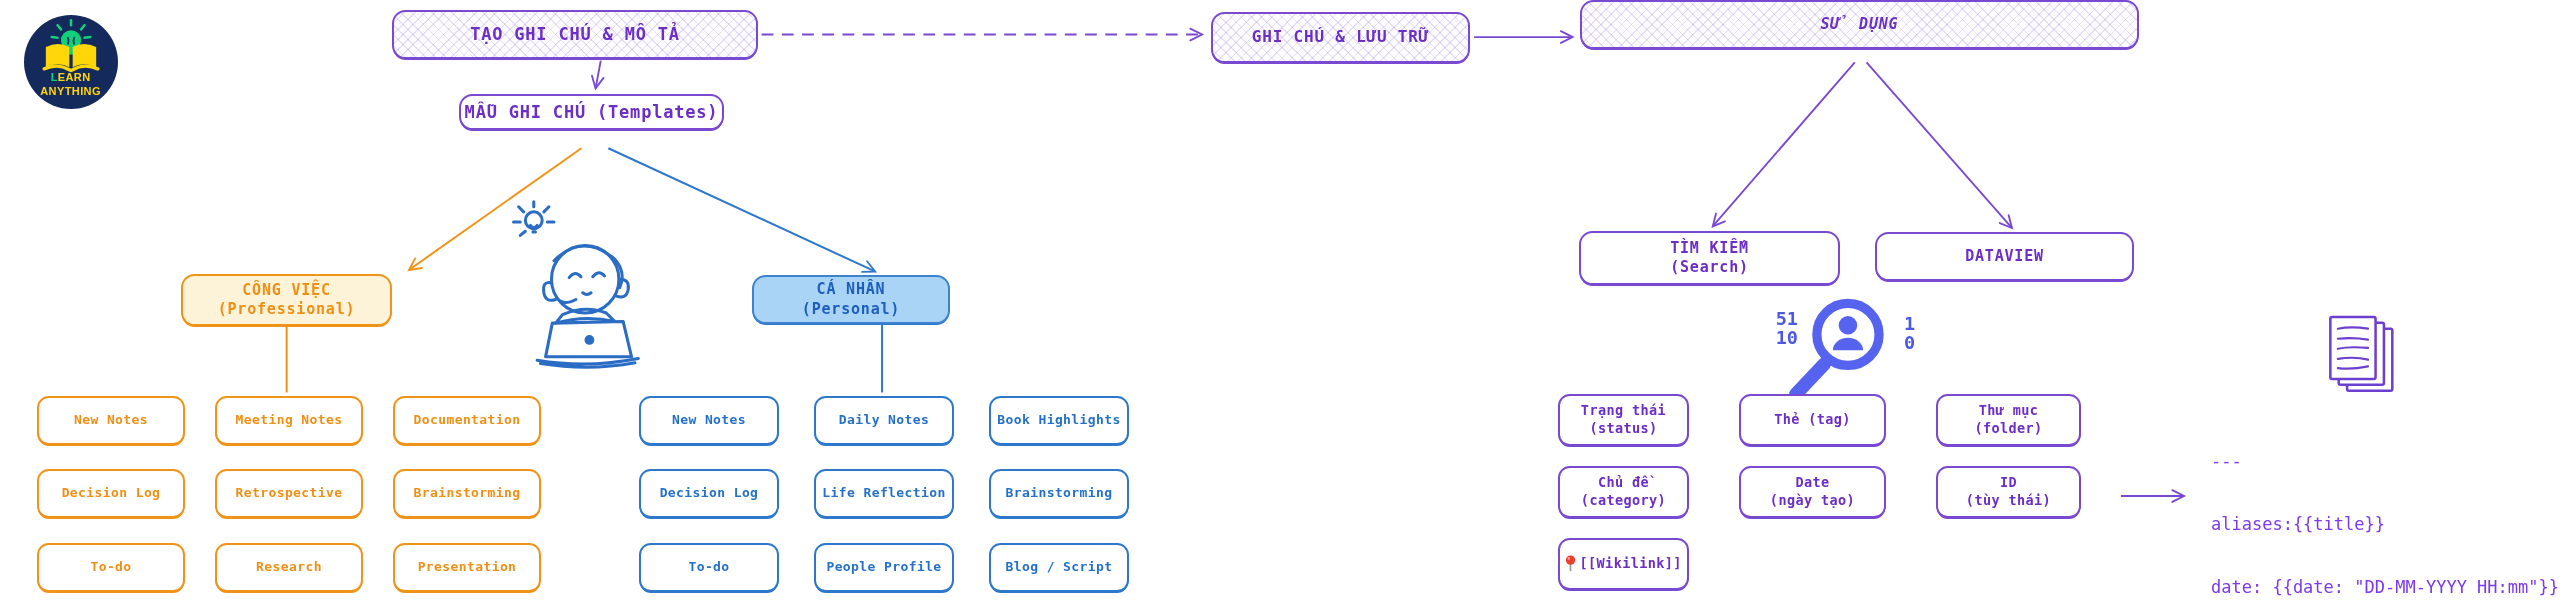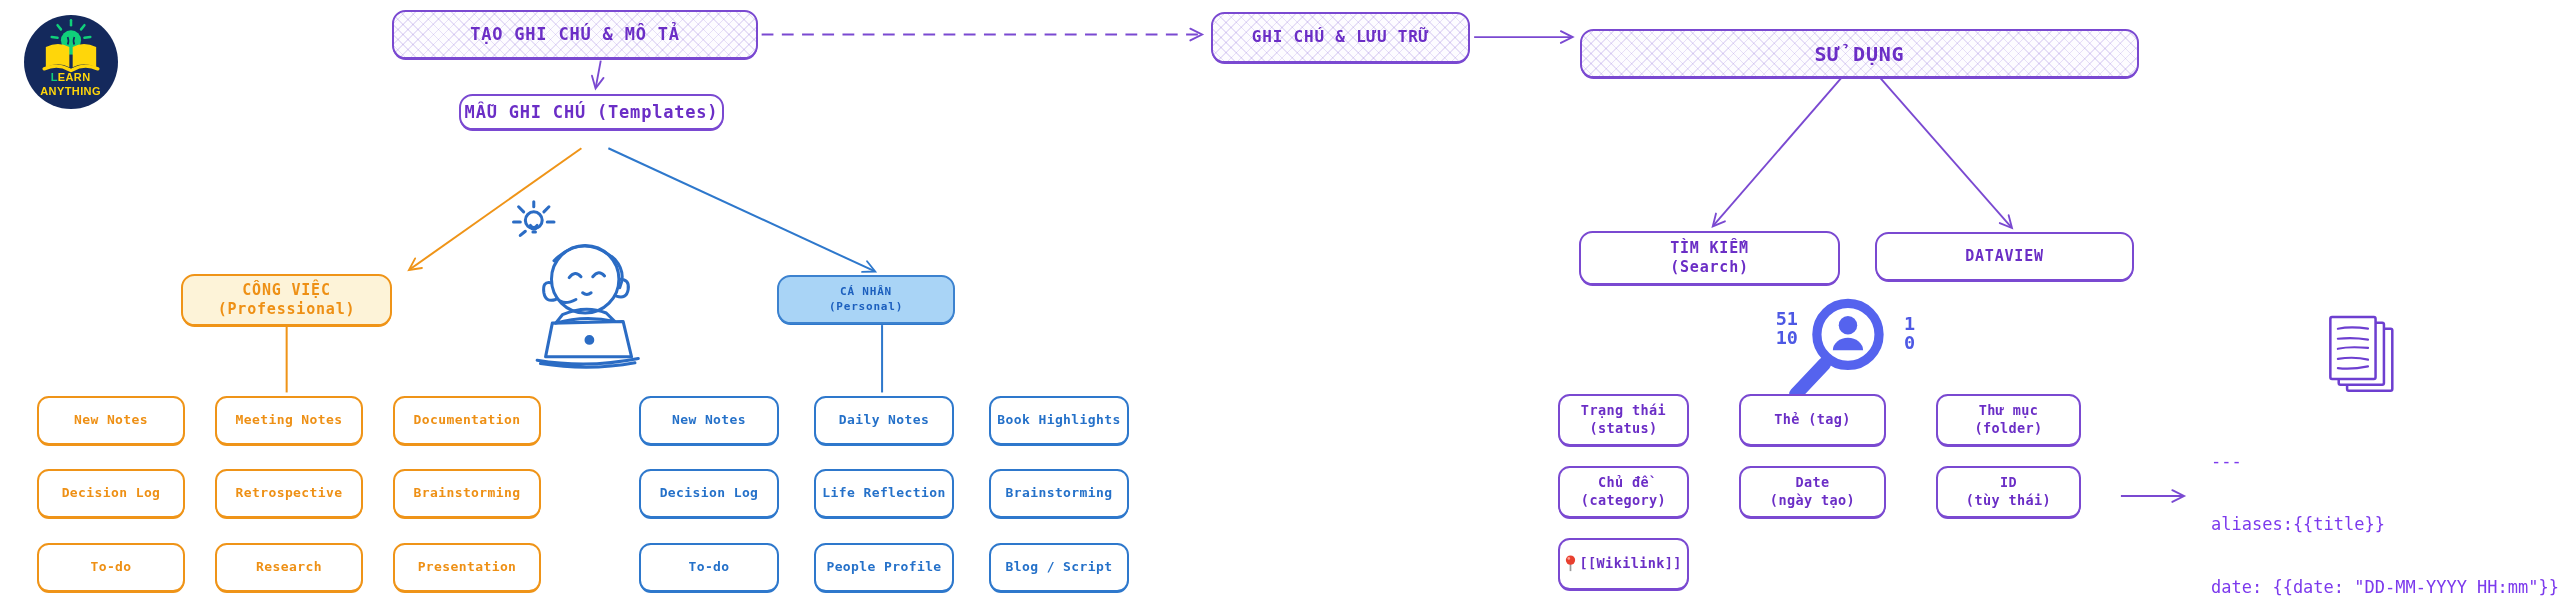--- a/index.html
+++ b/index.html
@@ -111,34 +111,34 @@
   </div>
 
   <div class="node purple hatch" style="left:392px;top:10px;width:366px;height:49px;font-size:17px;">
     <span class="t1">TẠO GHI CHÚ &amp; MÔ TẢ</span>
   </div>
 
   <div class="node purple hatch" style="left:1211px;top:11.8px;width:259px;height:51px;font-size:16px;">
     <span class="t1">GHI CHÚ &amp; LƯU TRỮ</span>
   </div>
 
-  <div class="node purple hatch" style="left:1580px;top:29px;width:559px;height:49px;font-size:20px;">
+  <div class="node purple hatch" style="left:1580px;top:0;width:559px;height:49px;font-size:15px;font-style:italic;">
     <span class="t1">SỬ DỤNG</span>
   </div>
 
   <div class="node purple" style="left:459px;top:94px;width:265px;height:36px;font-size:17px;">
     <span class="t1">MẪU GHI CHÚ (Templates)</span>
   </div>
 
   <div class="node orange orangefill" style="left:181px;top:274px;width:211px;height:52px;font-size:15px;">
     <span class="t1">CÔNG VIỆC</span>
     <span class="t2">(Professional)</span>
   </div>
 
-  <div class="node blue bluefill" style="left:777px;top:275px;width:178px;height:49px;font-size:11px;">
+  <div class="node blue bluefill" style="left:752px;top:275px;width:198px;height:49px;font-size:15px;">
     <span class="t1">CÁ NHÂN</span>
     <span class="t2">(Personal)</span>
   </div>
 
   <svg class="sketch" width="177" height="177" viewBox="0 0 210 210">
     <g fill="none" stroke="#2b6cc4" stroke-width="3.6" stroke-linecap="round" stroke-linejoin="round">
       <circle cx="46" cy="30" r="10"></circle>
       <path d="M42,36 q4,5 8,0 M44,40 l4,0 M45,44 l3,0"></path>
       <line x1="46" y1="8" x2="46" y2="14"></line>
       <line x1="28" y1="14" x2="34" y2="20"></line>

